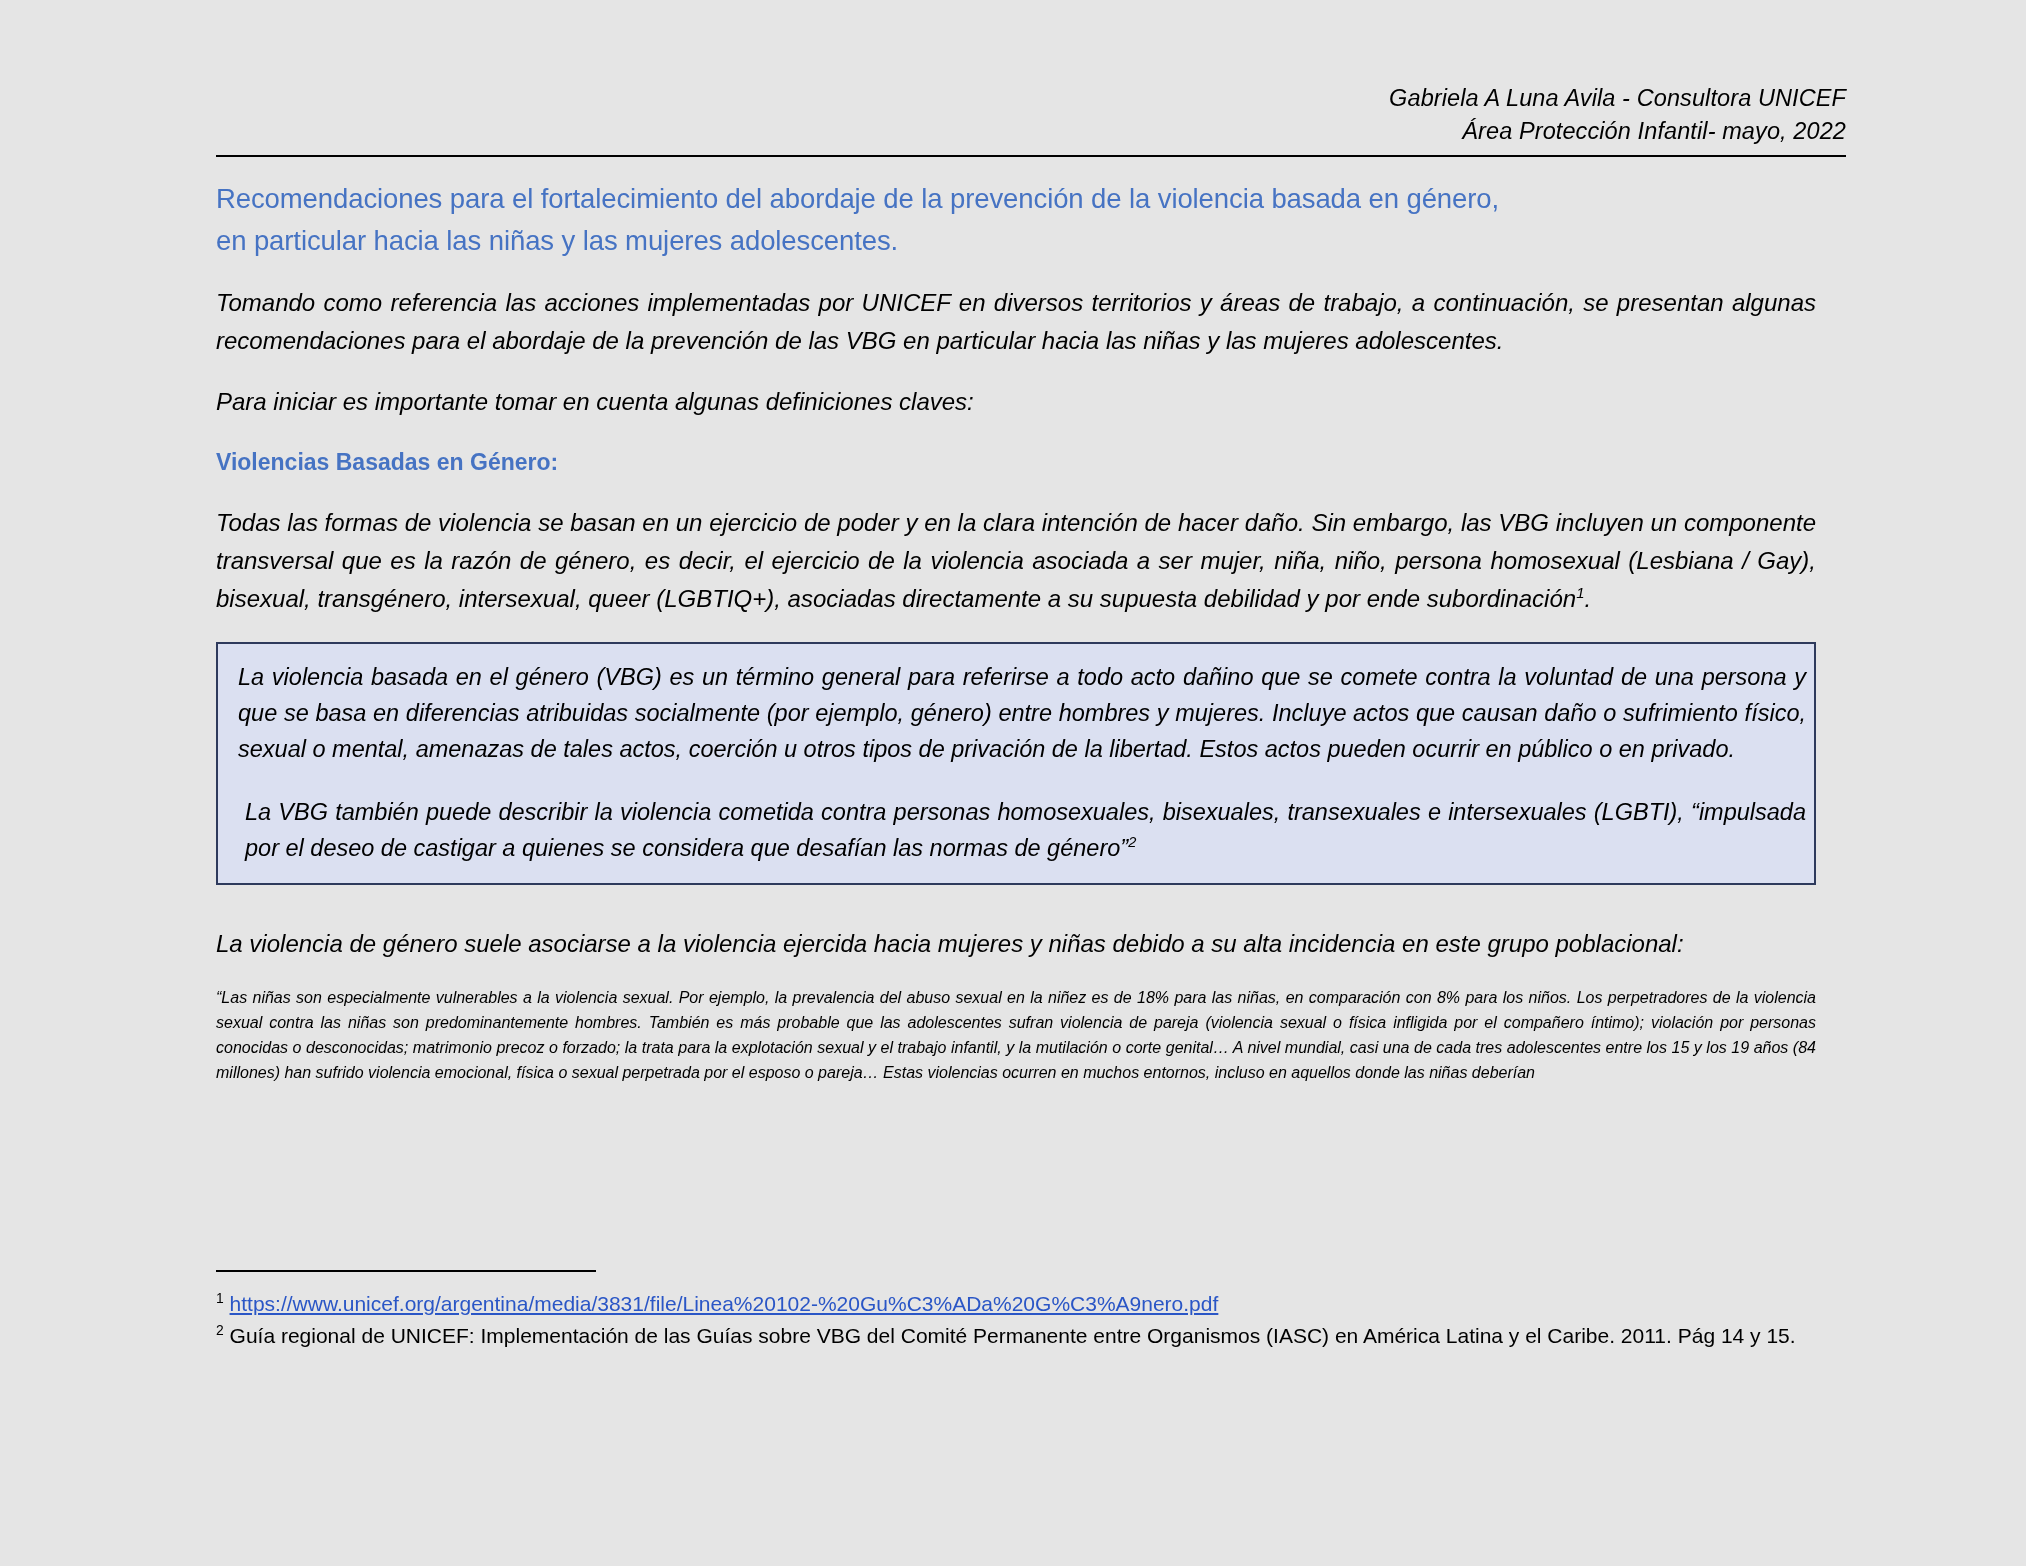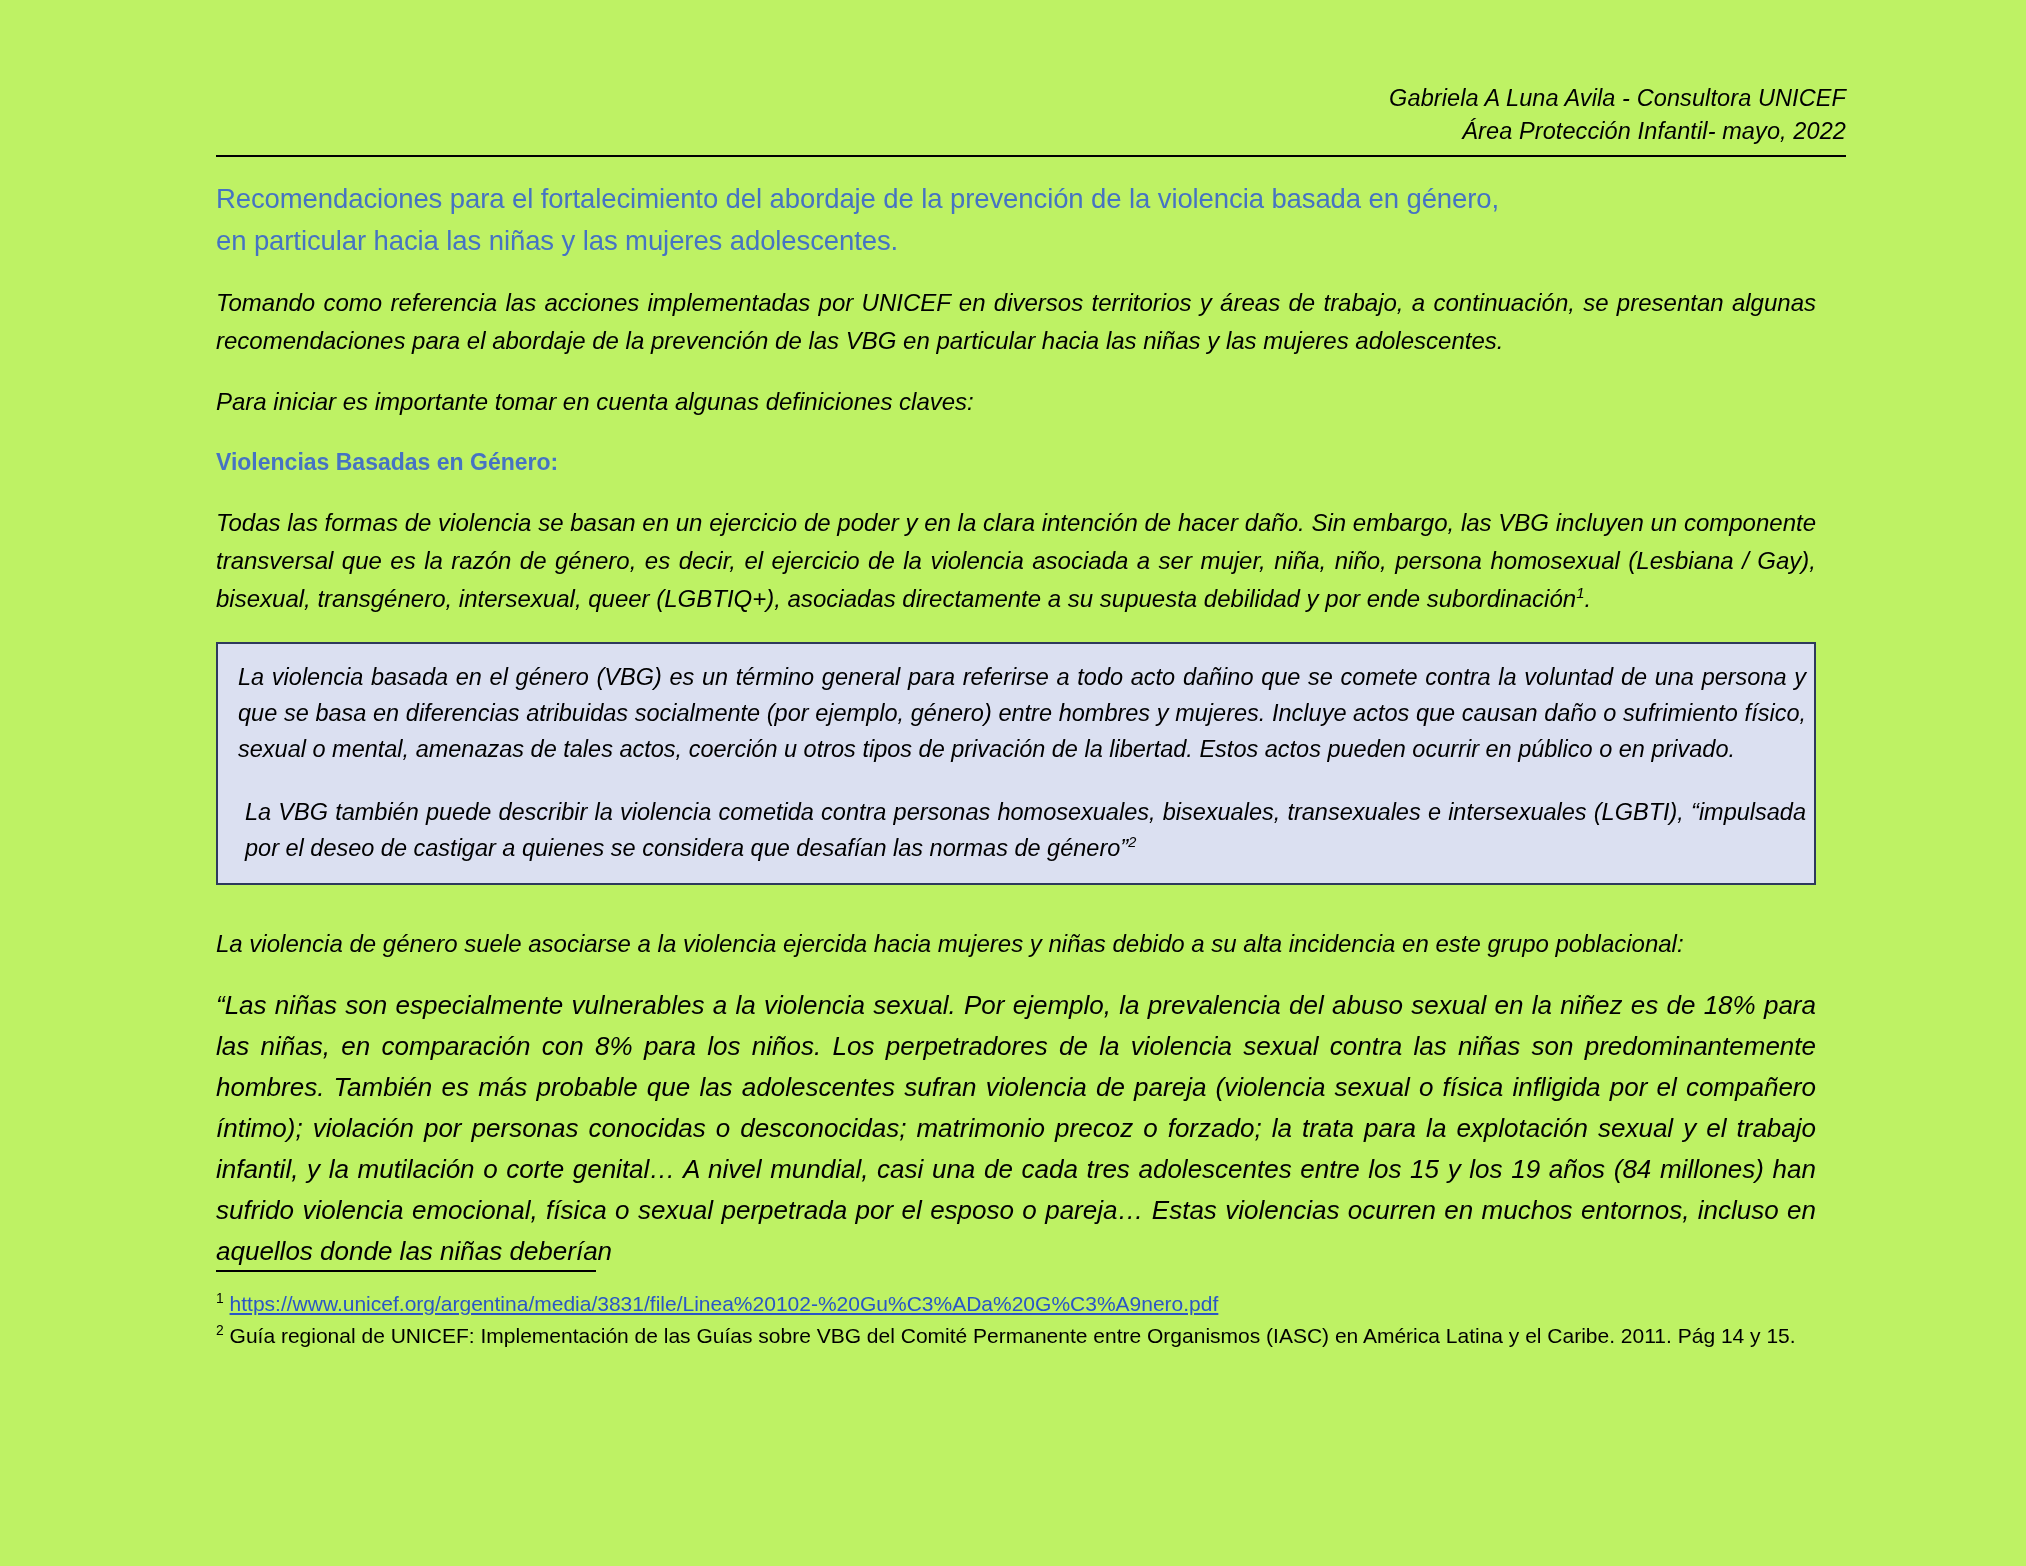--- a/index.html
+++ b/index.html
@@ -14,21 +14,21 @@
     font-family: "Liberation Sans", sans-serif;
     color: #000000;
     position: relative;
     overflow: hidden;
   }
   .page {
     position: absolute;
     left: 0; top: 0;
     width: 2026px;
     height: 1566px;
-    background: #bef264;
+    background: #e5e5e5;
   }
 
   
   .header {
     position: absolute;
     left: 216px;
     top: 82px;
     width: 1630px;
     text-align: right;
     font-style: italic;
@@ -99,21 +99,21 @@
     font-style: italic;
     line-height: 1.55;
     text-align: justify;
     text-justify: inter-word;
     color: #000000;
   }
   .callout p + p { margin-top: 26px; margin-left: 7px; }
 
   p.quote {
     margin: 0;
-    font-size: 26px;
+    font-size: 16px;
     font-style: italic;
     line-height: 1.58;
     text-align: justify;
     text-justify: inter-word;
     color: #000000;
   }
 
   sup {
     font-size: 0.62em;
     vertical-align: super;

